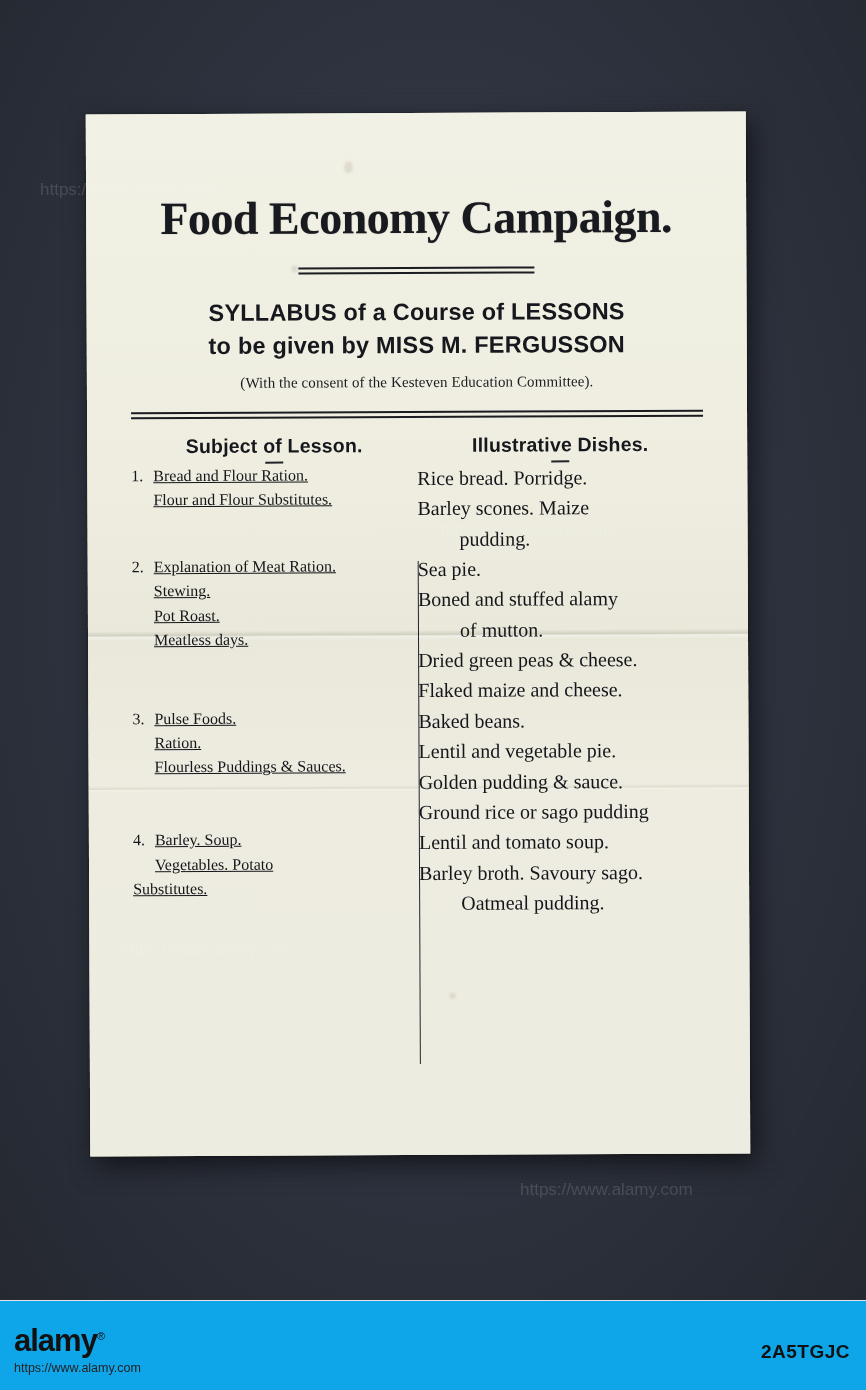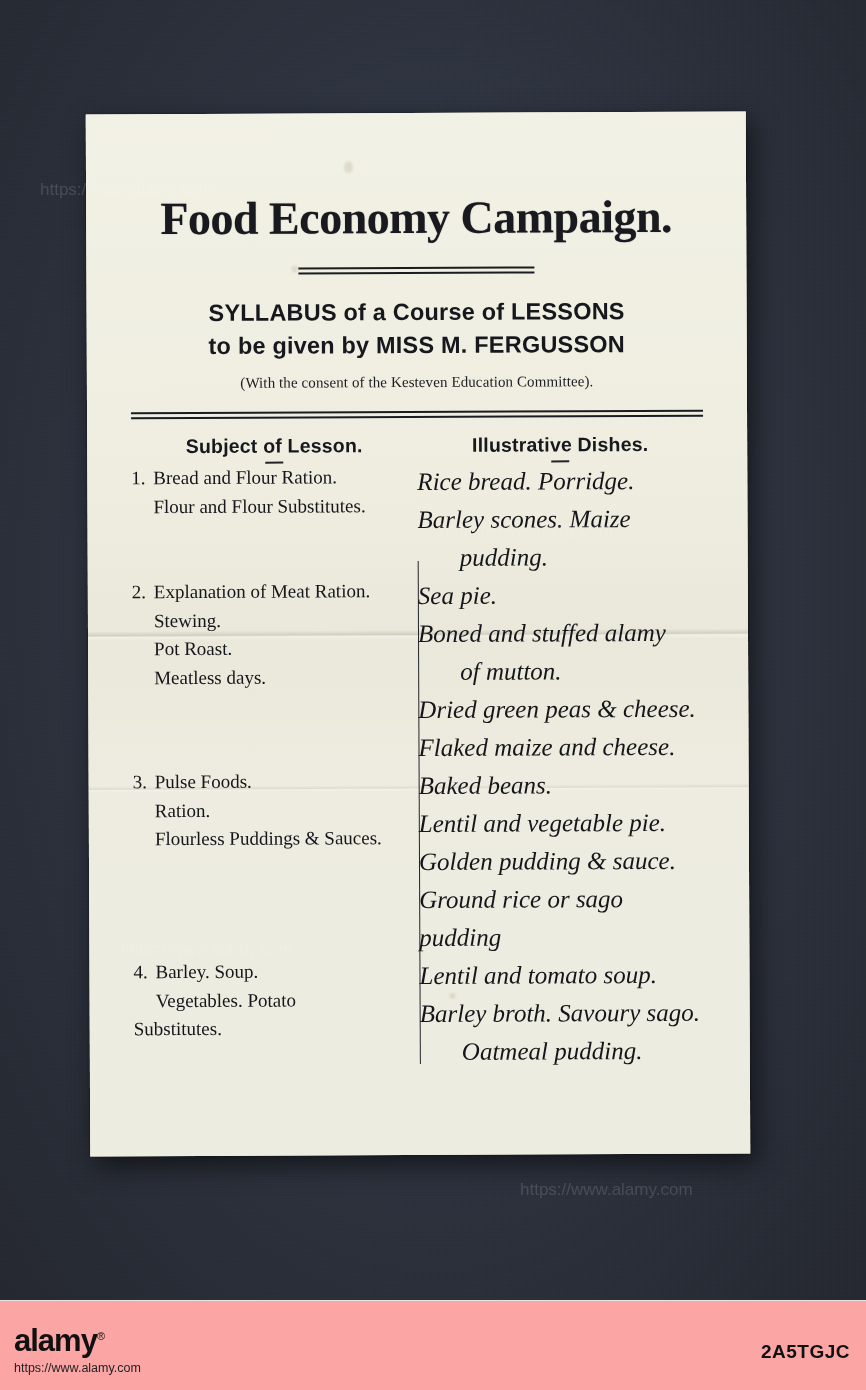--- a/index.html
+++ b/index.html
@@ -160,58 +160,58 @@
     width: 0;
     height: 503px;
     border-left: 1.6px solid #23242a;
   }
 
   .row-block { margin-bottom: 30px; }
   .row-block:last-child { margin-bottom: 0; }
 
   .lesson-line {
     font-family: "Liberation Serif", serif;
-    font-size: 19px;
+    font-size: 16px;
     line-height: 1.52;
     color: #15161a;
     white-space: nowrap;
+    text-decoration: underline;
   }
   .lesson-line .num {
     display: inline-block;
     width: 22px;
   }
   .lesson-line.indent { padding-left: 22px; white-space: normal; }
   .lesson-line.center { text-align: left; padding-left: 0; }
 
   .dish-line {
     font-family: "Liberation Serif", serif;
-    font-size: 25px;
+    font-size: 20px;
     line-height: 1.52;
     color: #15161a;
-    font-style: italic;
   }
   .dish-line.ind { padding-left: 42px; }
 
   
   .spot {
     position: absolute;
     border-radius: 50%;
     background: rgba(90,80,55,0.13);
     filter: blur(1.2px);
     pointer-events: none;
   }
 
   
   .footer {
     position: absolute;
     left: 0;
     top: 1300px;
     width: 866px;
     height: 90px;
-    background: #fca5a5;
+    background: #0ea5e9;
     border-top: 1px solid #e3e3e3;
   }
   .alamy-logo {
     position: absolute;
     left: 14px;
     top: 22px;
     font-family: "Liberation Sans", sans-serif;
     font-weight: bold;
     font-size: 31px;
     letter-spacing: -1px;

